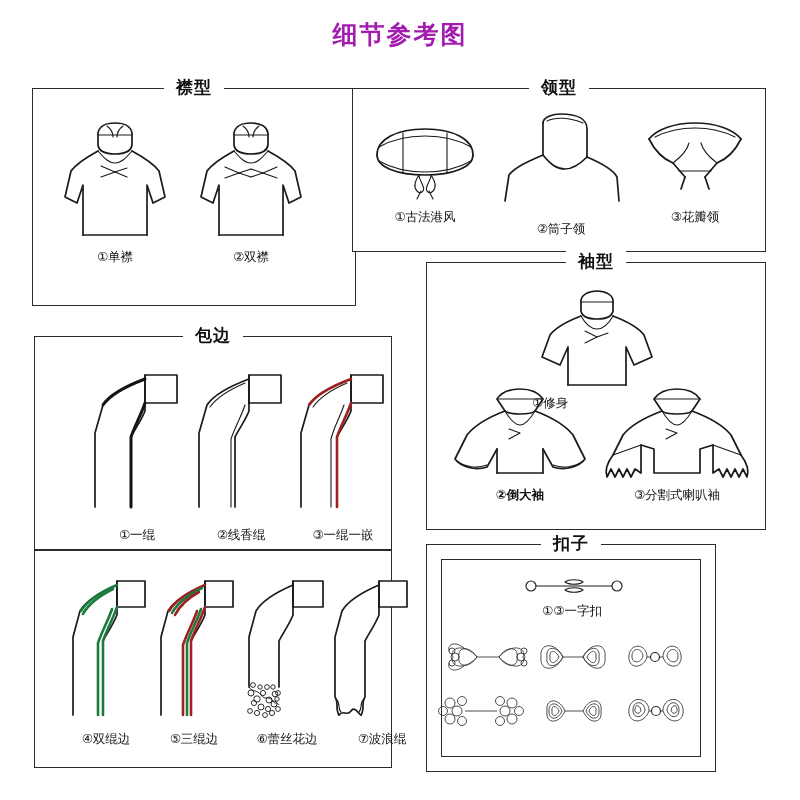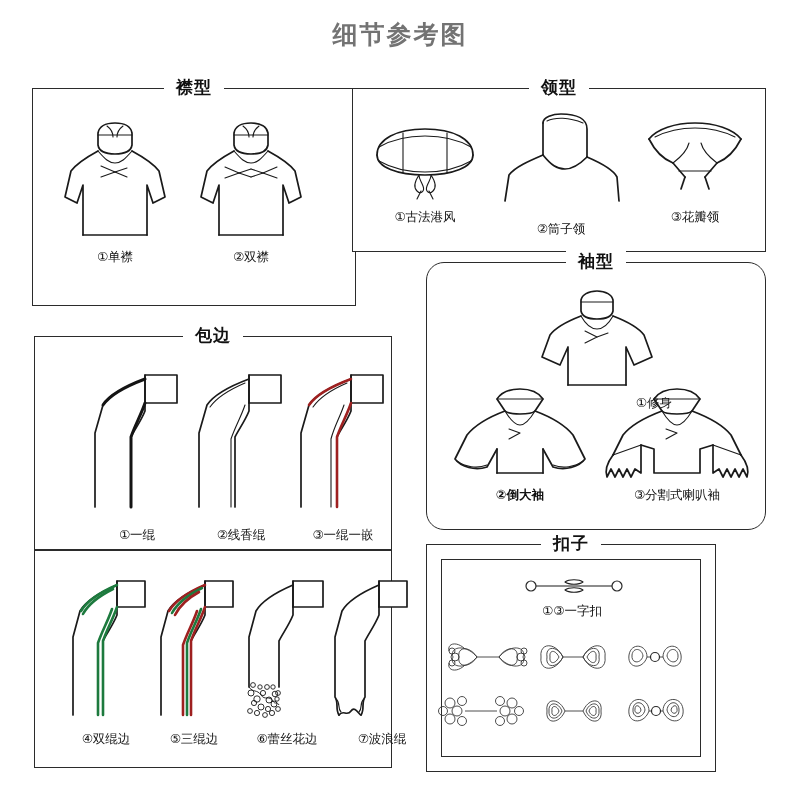--- a/index.html
+++ b/index.html
@@ -17,21 +17,21 @@
   }
   .page-title {
     position: absolute;
     top: 18px;
     left: 0;
     width: 800px;
     text-align: center;
     font-size: 25px;
     font-weight: bold;
     letter-spacing: 2px;
-    color: #737373;
+    color: #a21caf;
   }
   .panel {
     position: absolute;
     border: 1.6px solid #2b2b2b;
     box-sizing: border-box;
     background: #fff;
   }
   .panel-title {
     position: absolute;
     top: -13px;
@@ -143,34 +143,34 @@
     <path class="ln-thin" d="M84 54 C76 48 70 42 68 34"></path>
     <path class="ln" d="M40 54 L52 68"></path>
     <path class="ln" d="M84 54 L72 68"></path>
     <path class="ln-thin" d="M46 62 L78 62"></path>
     <path class="ln" d="M52 68 L48 80"></path>
     <path class="ln" d="M72 68 L76 80"></path>
   </svg>
   <div class="cap" style="left:276px; top:120px; width:132px;">③花瓣领</div>
 </div>
 
-<div class="panel" style="left:426px; top:262px; width:340px; height:268px;border-radius:18px;">
+<div class="panel" style="left:426px; top:262px; width:340px; height:268px;">
   <div class="panel-title">袖型</div>
 
   <svg width="150" height="112" style="position:absolute; left:95px; top:18px;">
     <path class="ln" d="M75 10 C66 10 60 14 59 19 L59 30 C60 35 66 38 75 38 C84 38 90 35 91 30 L91 19 C90 14 84 10 75 10 Z"></path>
     <path class="ln-thin" d="M59 21 L91 21"></path>
     <path class="ln" d="M59 35 C46 40 34 46 28 54 L20 76 L38 84 L46 66 L46 104"></path>
     <path class="ln" d="M91 35 C104 40 116 46 122 54 L130 76 L112 84 L104 66 L104 104"></path>
     <path class="ln" d="M46 104 L104 104"></path>
     <path class="ln-thin" d="M59 35 C64 44 69 48 75 48 C81 48 86 44 91 35"></path>
     <path class="ln-thin" d="M63 50 L75 56 L63 62"></path>
     <path class="ln-thin" d="M75 56 L86 52"></path>
   </svg>
-  <div class="cap" style="left:95px; top:132px; width:150px; text-align:right; padding-left:10px; box-sizing:border-box;">①修身</div>
+  <div class="cap" style="left:95px; top:132px; width:150px; text-align:left; padding-left:10px; box-sizing:border-box;">①修身</div>
 
   <svg width="150" height="112" style="position:absolute; left:18px; top:110px;">
     <path class="ln" d="M75 16 C64 16 56 20 52 26 L60 38 C64 42 86 42 90 38 L98 26 C94 20 86 16 75 16 Z"></path>
     <path class="ln-thin" d="M52 26 L98 26"></path>
     <path class="ln" d="M60 38 C44 44 30 52 22 62 L10 86 C16 94 30 98 42 94 L52 76"></path>
     <path class="ln" d="M90 38 C106 44 120 52 128 62 L140 86 C134 94 120 98 108 94 L98 76"></path>
     <path class="ln" d="M52 76 L52 100"></path>
     <path class="ln" d="M98 76 L98 100"></path>
     <path class="ln" d="M52 100 L98 100"></path>
     <path class="ln-thin" d="M12 88 C20 94 32 96 42 92"></path>

